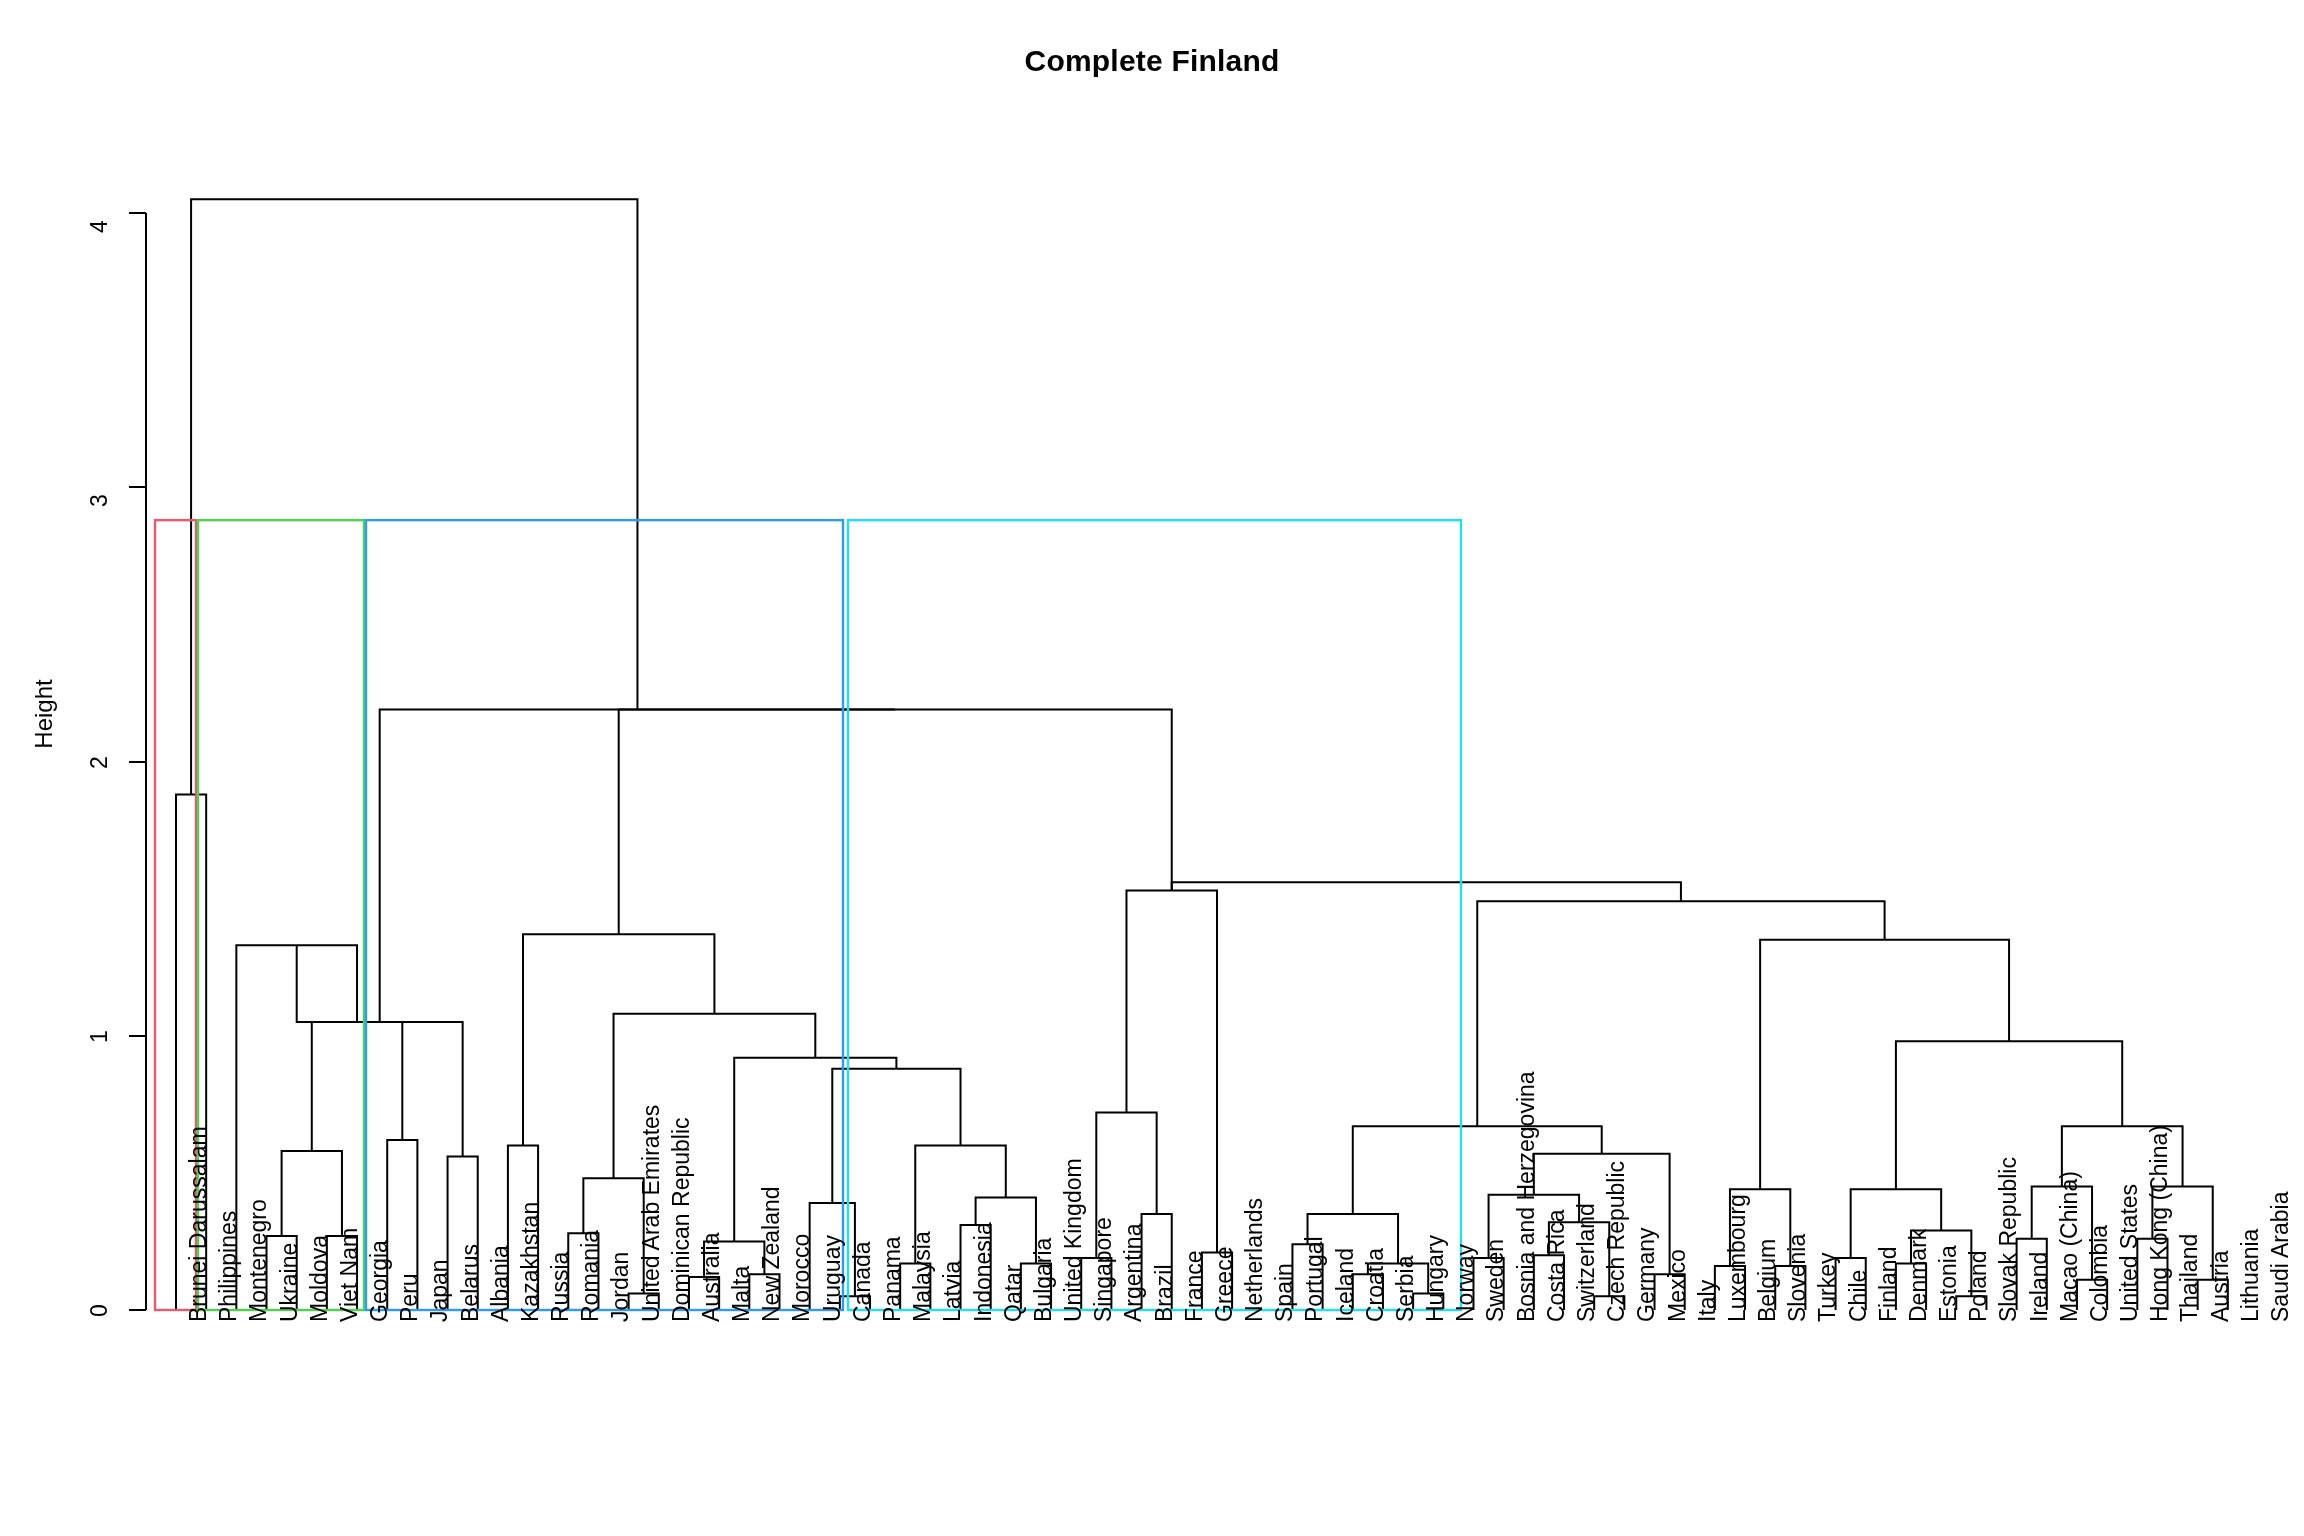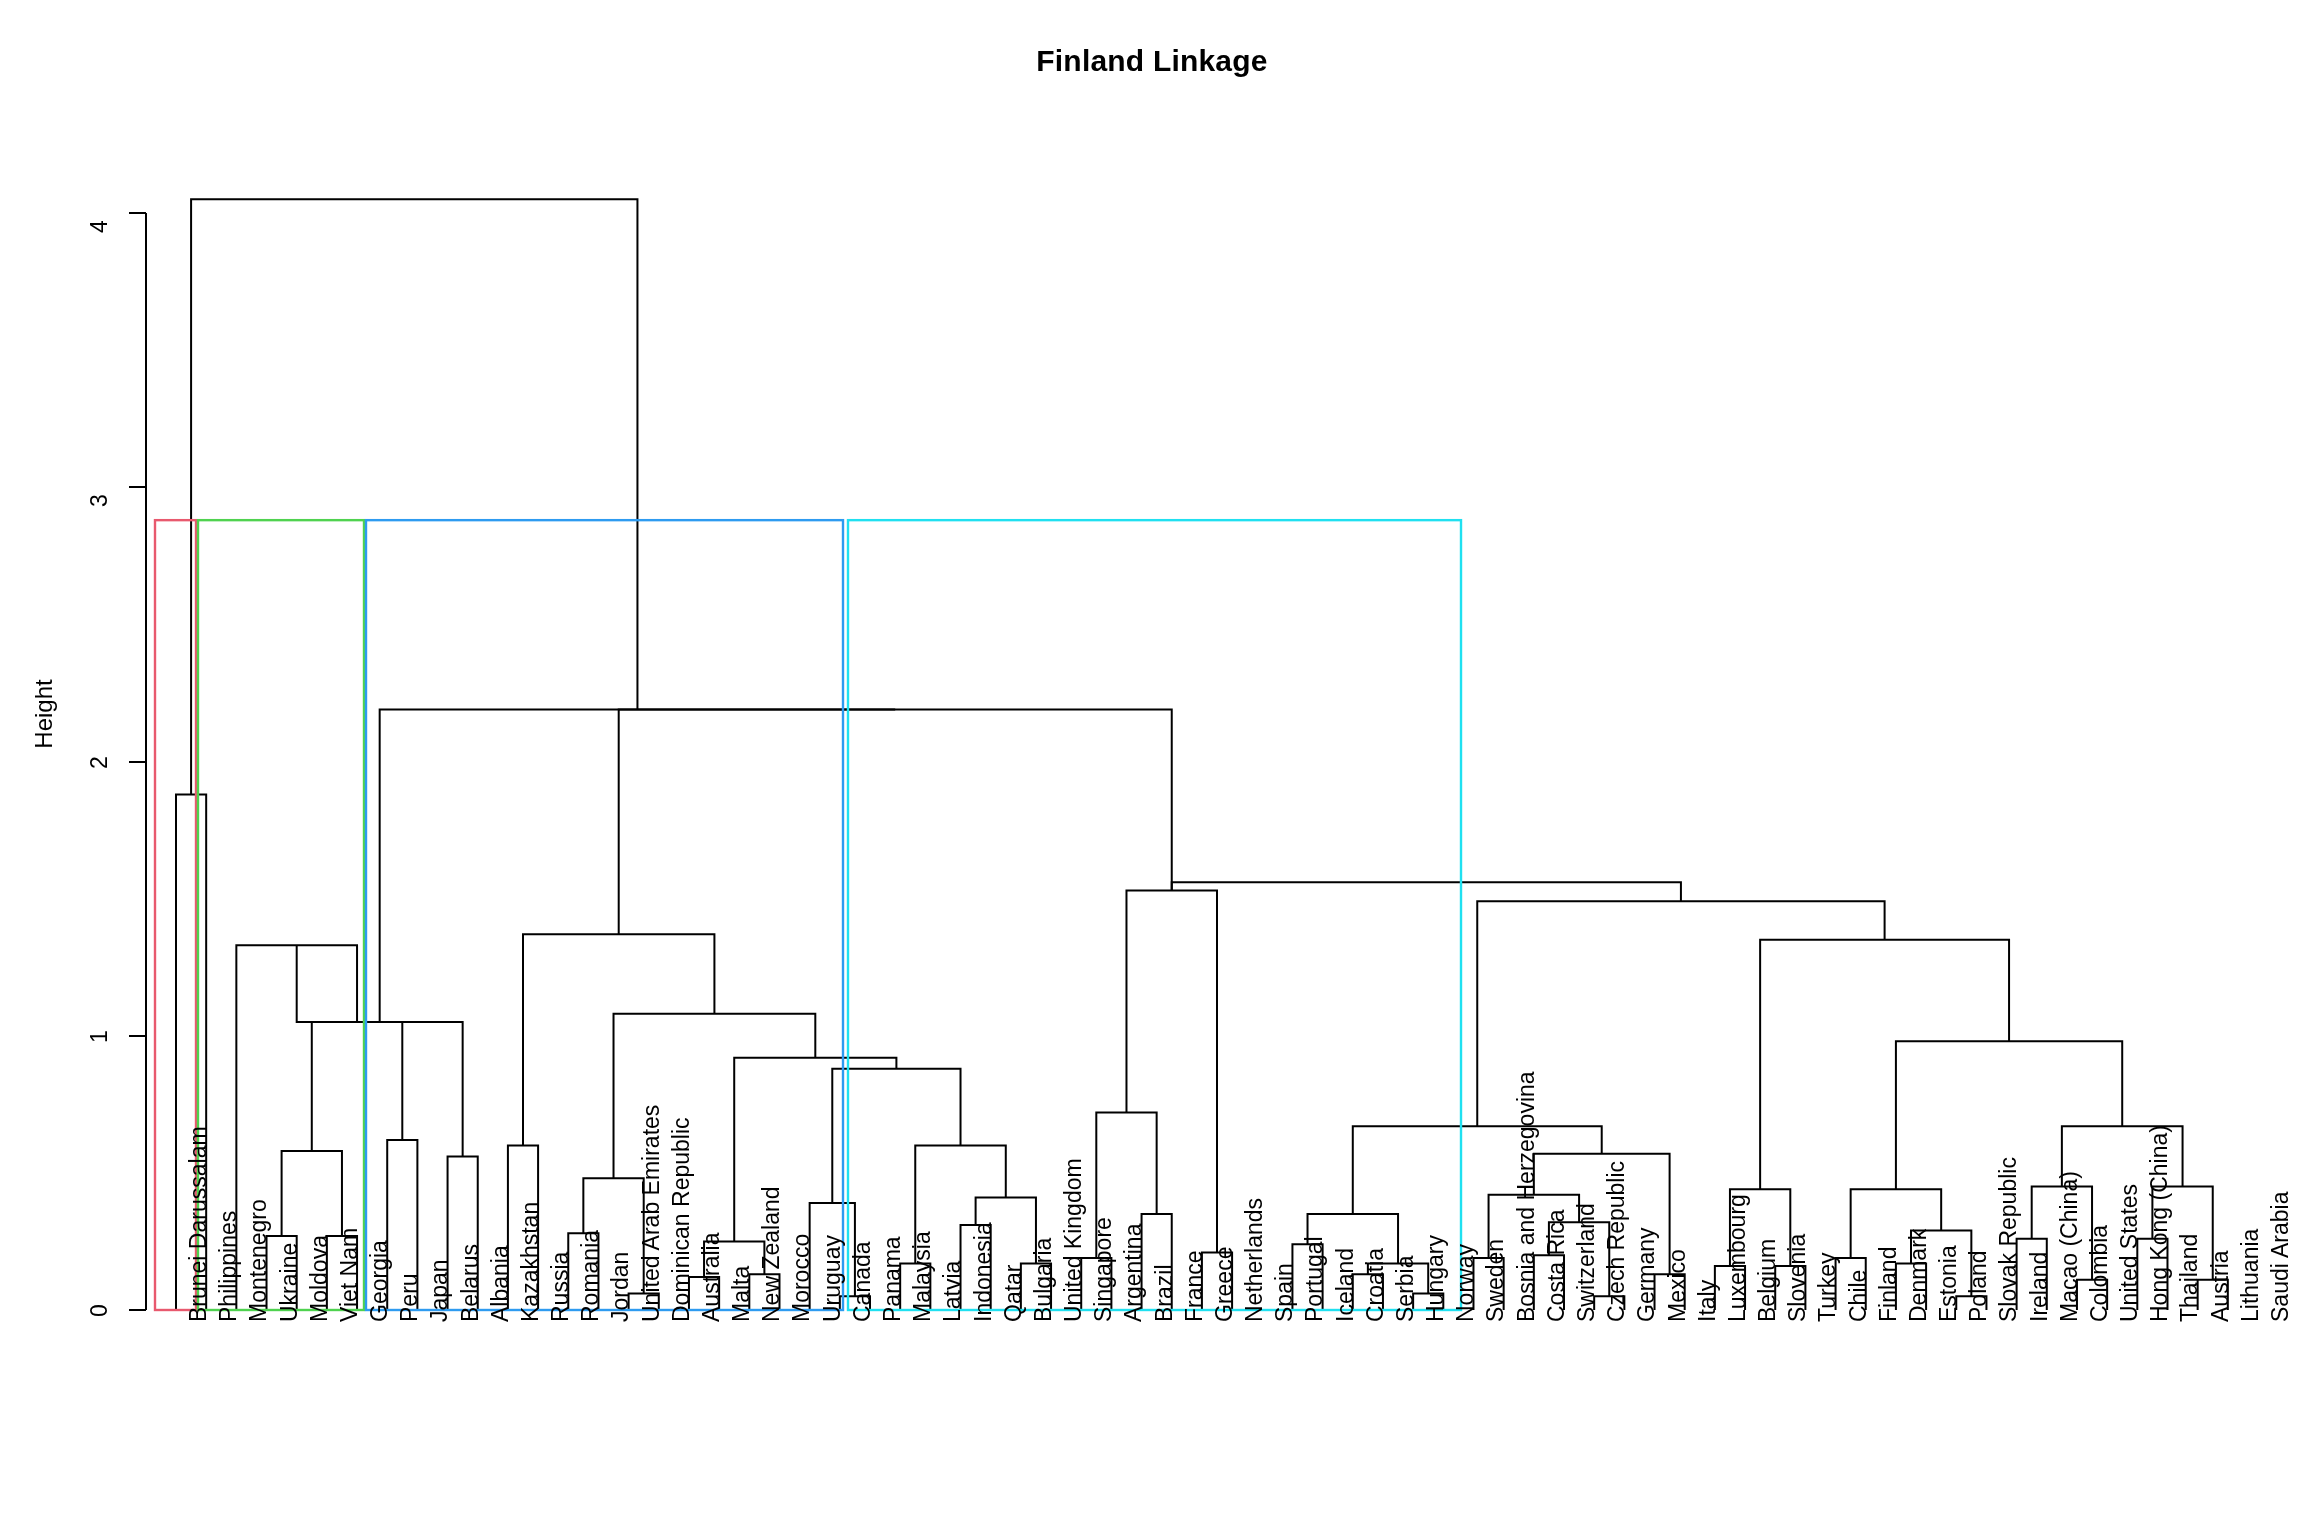--- a/index.html
+++ b/index.html
@@ -23,21 +23,21 @@
     position:absolute;font-size:23px;color:#000;white-space:nowrap;
     transform-origin:left top;transform:rotate(-90deg);
   }
   #leafwrap{position:absolute;left:0;top:0;width:2304px;height:1536px;overflow:hidden;}
 </style>
 </head>
 <body>
 
 <div id="root">
 
-  <div id="title">Finland Linkage</div>
+  <div id="title">Complete Finland</div>
   <div id="ylabel">Height</div>
 
   <div class="ytick-label" style="left:79px;top:1297px;">0</div>
   <div class="ytick-label" style="left:79px;top:1023px;">1</div>
   <div class="ytick-label" style="left:79px;top:749px;">2</div>
   <div class="ytick-label" style="left:79px;top:487px;">3</div>
   <div class="ytick-label" style="left:79px;top:213px;">4</div>
 
   <svg id="plot" viewBox="0 0 2304 1536" xmlns="http://www.w3.org/2000/svg">
     <g id="axis-group" stroke="#000" stroke-width="2.2" fill="none" shape-rendering="crispEdges">

